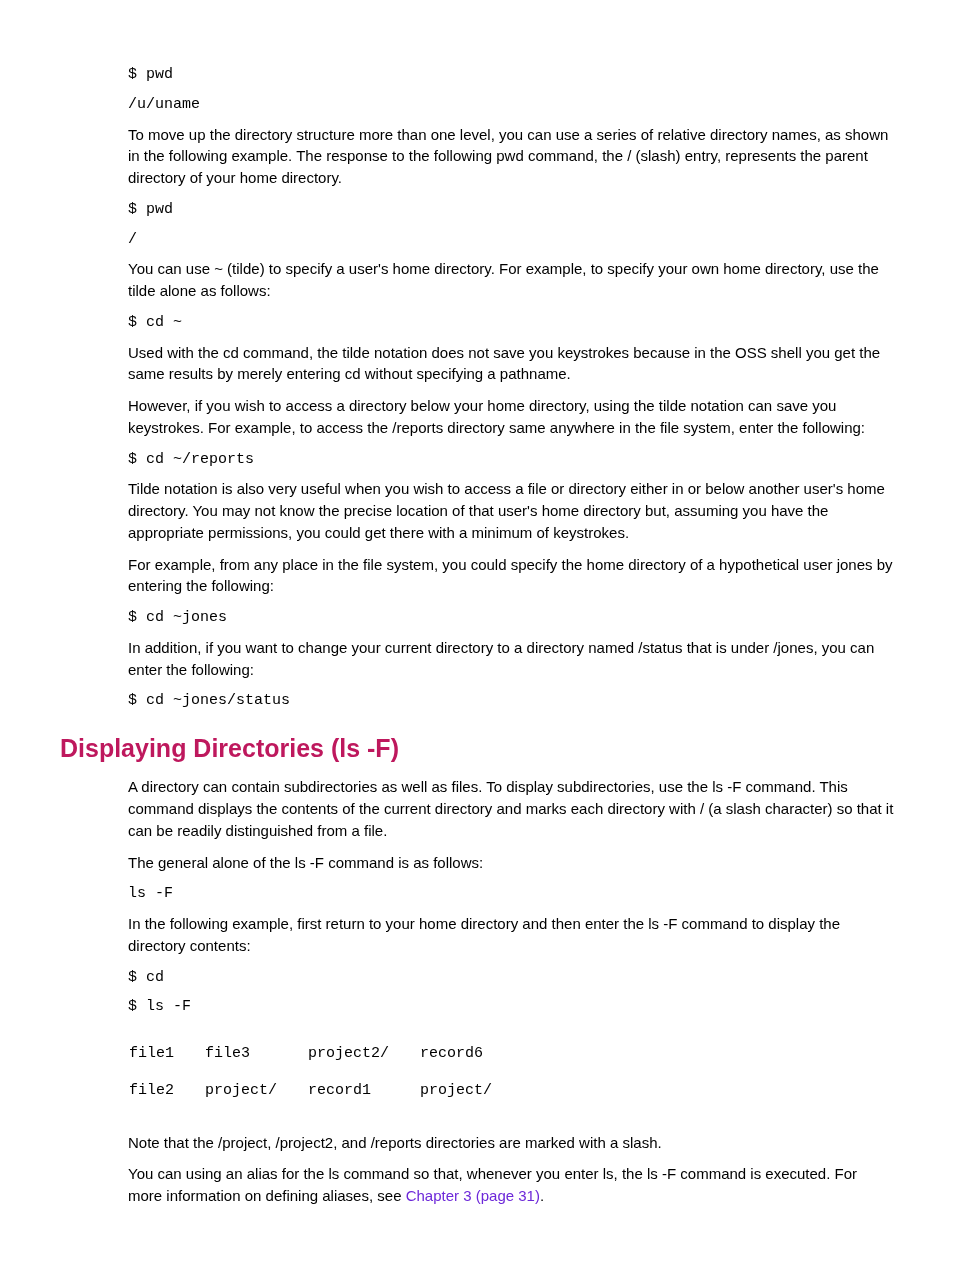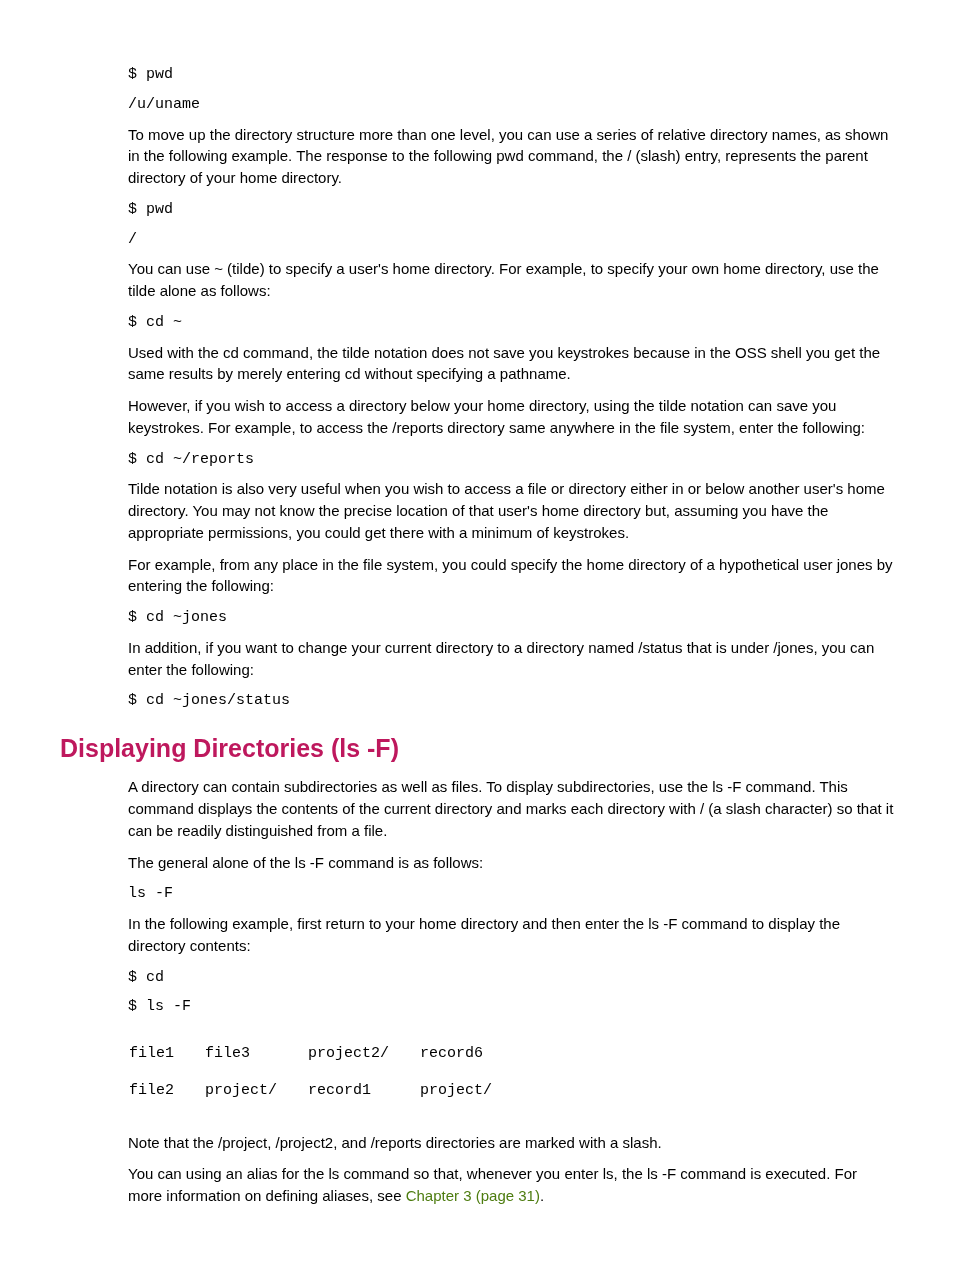--- a/index.html
+++ b/index.html
@@ -28,21 +28,21 @@
     margin: 8px 0 10px 0;
   }
   h2.section {
     font-family: Arial, Helvetica, sans-serif;
     font-weight: bold;
     color: #be185d;
     font-size: 25px;
     margin: 18px 0 10px 0;
   }
   .link {
-    color: #4d7c0f;
+    color: #6d28d9;
   }
   .tbl {
     font-family: "Courier New", Courier, monospace;
     border-collapse: collapse;
     margin: 24px 0 16px 0;
   }
   .tbl td {
     padding-right: 30px;
     padding-bottom: 14px;
   }

